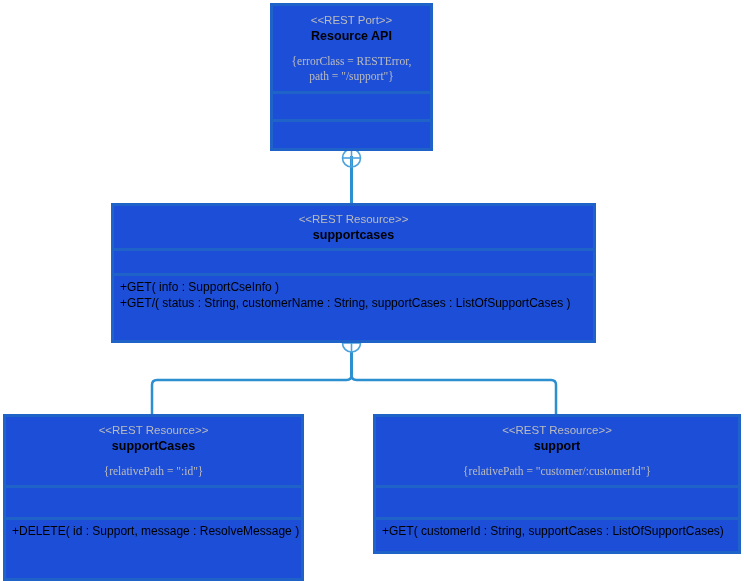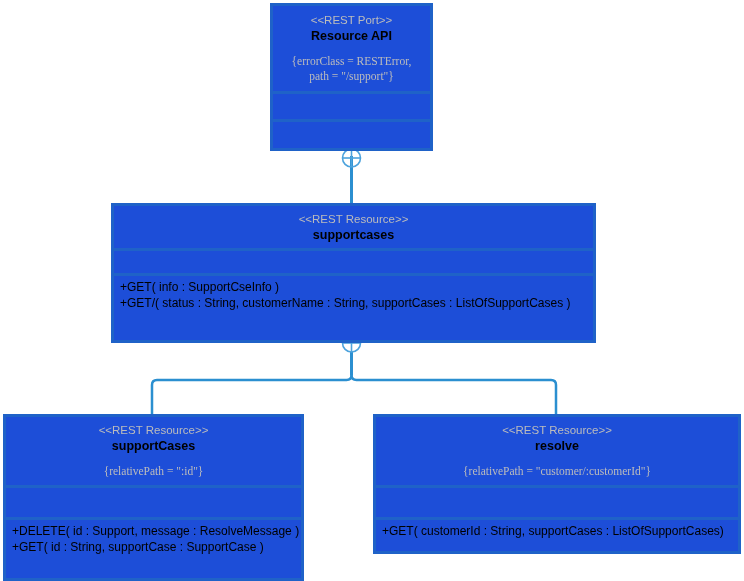--- a/index.html
+++ b/index.html
@@ -175,28 +175,27 @@
 
   <div class="uml-box" id="box-supportcase">
     <div class="compartment header">
       <div class="stereotype">&lt;&lt;REST Resource&gt;&gt;</div>
       <div class="classifier-name">supportCases</div>
       <div class="constraint">{relativePath = ":id"}</div>
     </div>
     <div class="compartment middle"></div>
     <div class="compartment ops">
       <div class="op-line">+DELETE( id : Support, message : ResolveMessage )</div>
-      <div class="op-line">+GET( id : String, supportCase : SupportCase )</div>
     </div>
   </div>
 
   <div class="uml-box" id="box-customer">
     <div class="compartment header">
       <div class="stereotype">&lt;&lt;REST Resource&gt;&gt;</div>
-      <div class="classifier-name">resolve</div>
+      <div class="classifier-name">support</div>
       <div class="constraint">{relativePath = "customer/:customerId"}</div>
     </div>
     <div class="compartment middle"></div>
     <div class="compartment ops">
       <div class="op-line">+GET( customerId : String, supportCases : ListOfSupportCases)</div>
     </div>
   </div>
 
 </div>
 

